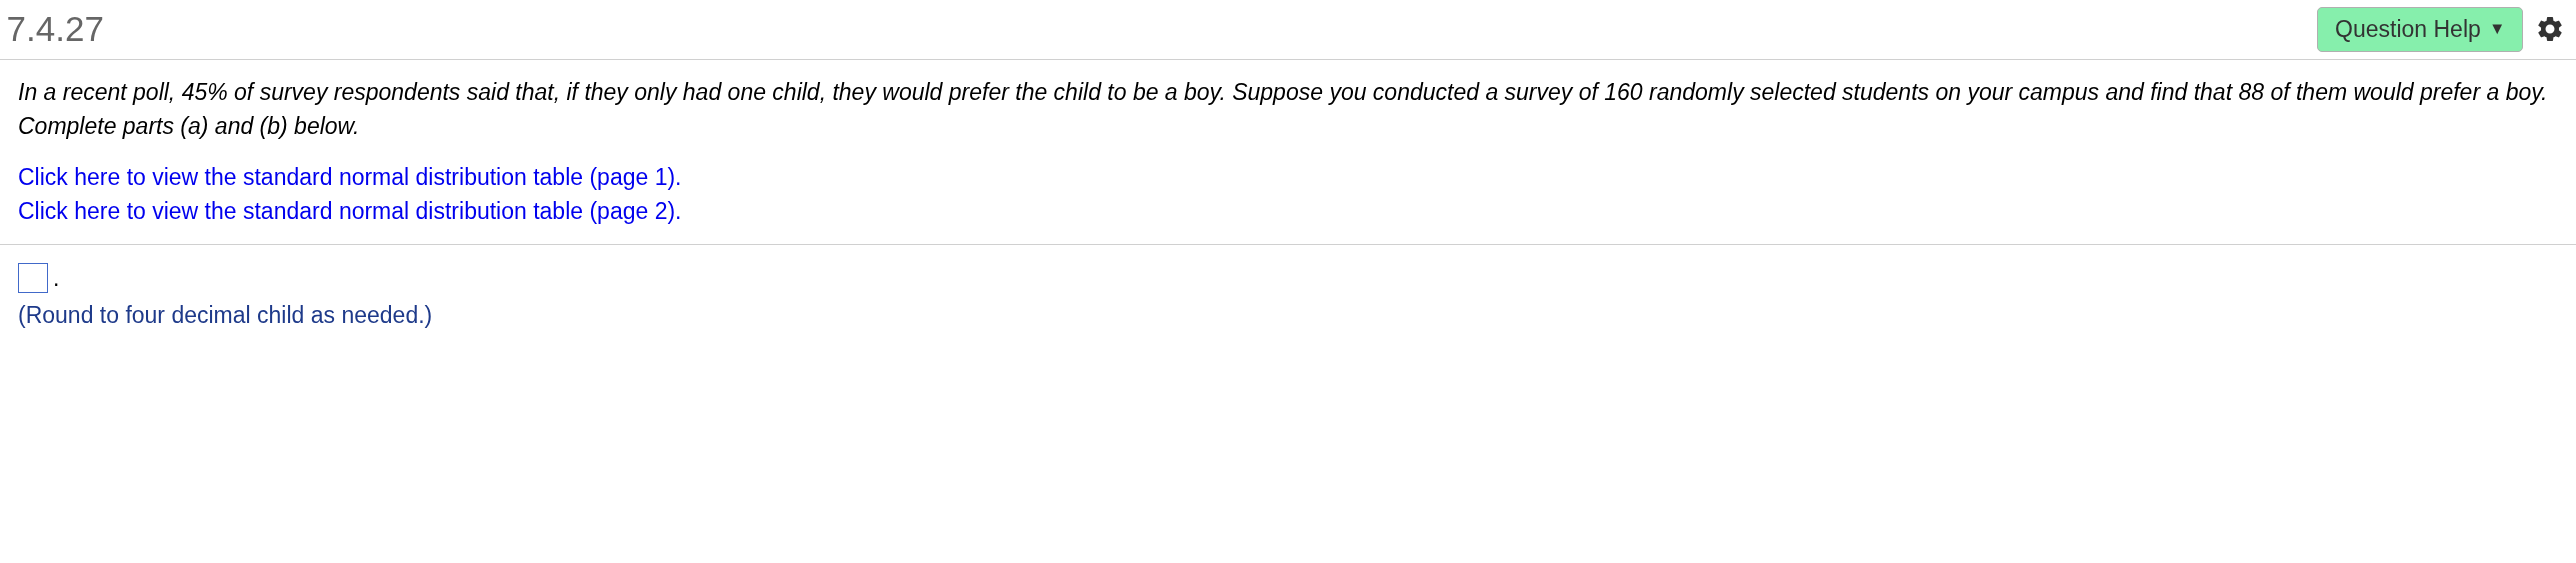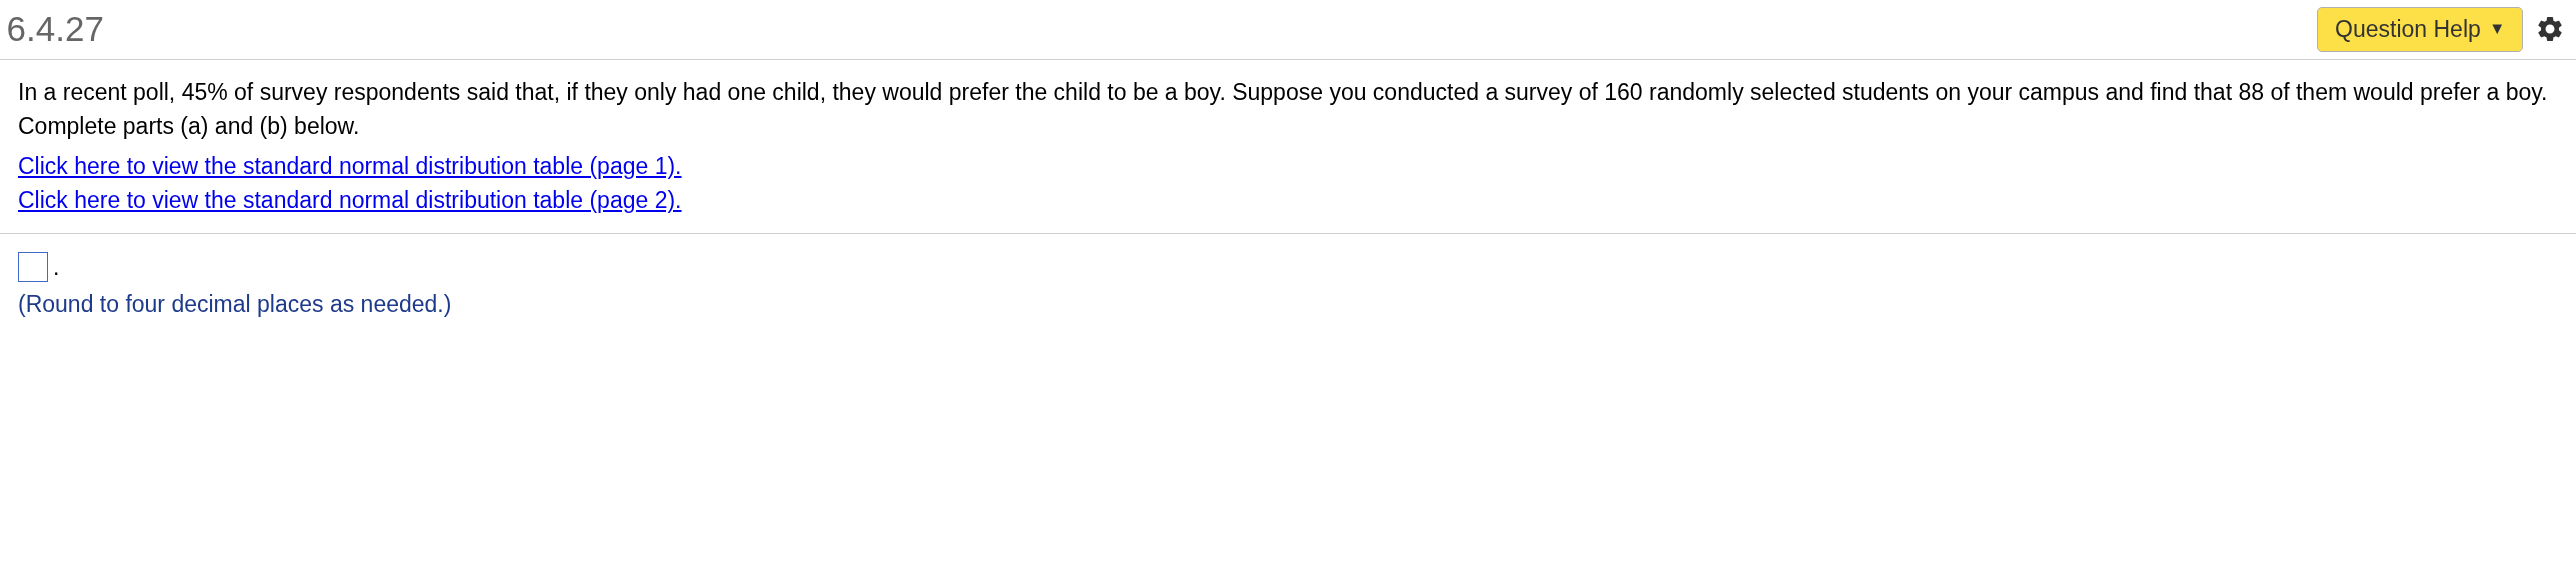--- a/index.html
+++ b/index.html
@@ -27,21 +27,21 @@
       padding-left: 3.3px;
     }
     .header-right {
       display: flex;
       align-items: center;
       gap: 10px;
       padding-right: 6.6px;
     }
     .help-button {
       border: 1.7px solid #b0b0b0;
-      background: #fde047;
+      background: #86efac;
       border-radius: 5px;
       padding: 8.3px 16.6px;
       font-size: 23px;
       color: #333333;
       cursor: pointer;
       display: flex;
       align-items: center;
       gap: 8.3px;
     }
     .dropdown-arrow {
@@ -59,25 +59,25 @@
       width: 30px;
       height: 30px;
       fill: #333333;
     }
     .content-section {
       padding: 15px 18px;
       border-bottom: 1.7px solid #d0d0d0;
     }
     .intro-text {
       line-height: 1.5;
-      margin-bottom: 5px;
+      margin-bottom: 16px;
+      font-style: italic;
     }
     .link {
       color: #0000ee;
-      text-decoration: underline;
       cursor: pointer;
       display: block;
       line-height: 1.5;
     }
     .part-section {
       padding: 15px 18px;
     }
     .part-prompt {
       line-height: 1.5;
       margin-bottom: 23px;
@@ -104,21 +104,21 @@
     .hint-text {
       color: #1e3a8a;
       line-height: 1.5;
       margin-top: 1.7px;
     }
   </style>
 </head>
 <body>
 
 <div class="header">
-  <div class="question-number">6.4.27</div>
+  <div class="question-number">7.4.27</div>
   <div class="header-right">
     <button class="help-button">
       <span>Question Help</span>
       <span class="dropdown-arrow">▼</span>
     </button>
     <div class="gear-icon">
       <svg viewBox="0 0 24 24">
         <path d="M19.14,12.94c0.04-0.3,0.06-0.61,0.06-0.94c0-0.32-0.02-0.64-0.07-0.94l2.03-1.58c0.18-0.14,0.23-0.41,0.12-0.61 l-1.92-3.32c-0.12-0.22-0.37-0.29-0.59-0.22l-2.39,0.96c-0.5-0.38-1.03-0.7-1.62-0.94L14.4,2.81c-0.04-0.24-0.24-0.41-0.48-0.41 h-3.84c-0.24,0-0.43,0.17-0.47,0.41L9.25,5.35C8.66,5.59,8.12,5.92,7.63,6.29L5.24,5.33c-0.22-0.08-0.47,0-0.59,0.22L2.74,8.87 C2.62,9.08,2.66,9.34,2.86,9.48l2.03,1.58C4.84,11.36,4.8,11.69,4.8,12s0.02,0.64,0.07,0.94l-2.03,1.58 c-0.18,0.14-0.23,0.41-0.12,0.61l1.92,3.32c0.12,0.22,0.37,0.29,0.59,0.22l2.39-0.96c0.5,0.38,1.03,0.7,1.62,0.94l0.36,2.54 c0.05,0.24,0.24,0.41,0.48,0.41h3.84c0.24,0,0.44-0.17,0.47-0.41l0.36-2.54c0.59-0.24,1.13-0.56,1.62-0.94l2.39,0.96 c0.22,0.08,0.47,0,0.59-0.22l1.92-3.32c0.12-0.22,0.07-0.47-0.12-0.61L19.14,12.94z M12,15.6c-1.98,0-3.6-1.62-3.6-3.6 s1.62-3.6,3.6-3.6s3.6,1.62,3.6,3.6S13.98,15.6,12,15.6z"></path>
       </svg>
     </div>
@@ -129,15 +129,15 @@
   <div class="intro-text">In a recent poll, 45% of survey respondents said that, if they only had one child, they would prefer the child to be a boy. Suppose you conducted a survey of 160 randomly selected students on your campus and find that 88 of them would prefer a boy. Complete parts (a) and (b) below.</div>
   <a class="link">Click here to view the standard normal distribution table (page 1).</a>
   <a class="link">Click here to view the standard normal distribution table (page 2).</a>
 </div>
 
 <div class="part-section">
   <div class="answer-line">
     <input type="text" class="answer-input" style="">
     <span>.</span>
   </div>
-  <div class="hint-text">(Round to four decimal places as needed.)</div>
+  <div class="hint-text">(Round to four decimal child as needed.)</div>
 </div>
 
 
 </body></html>

